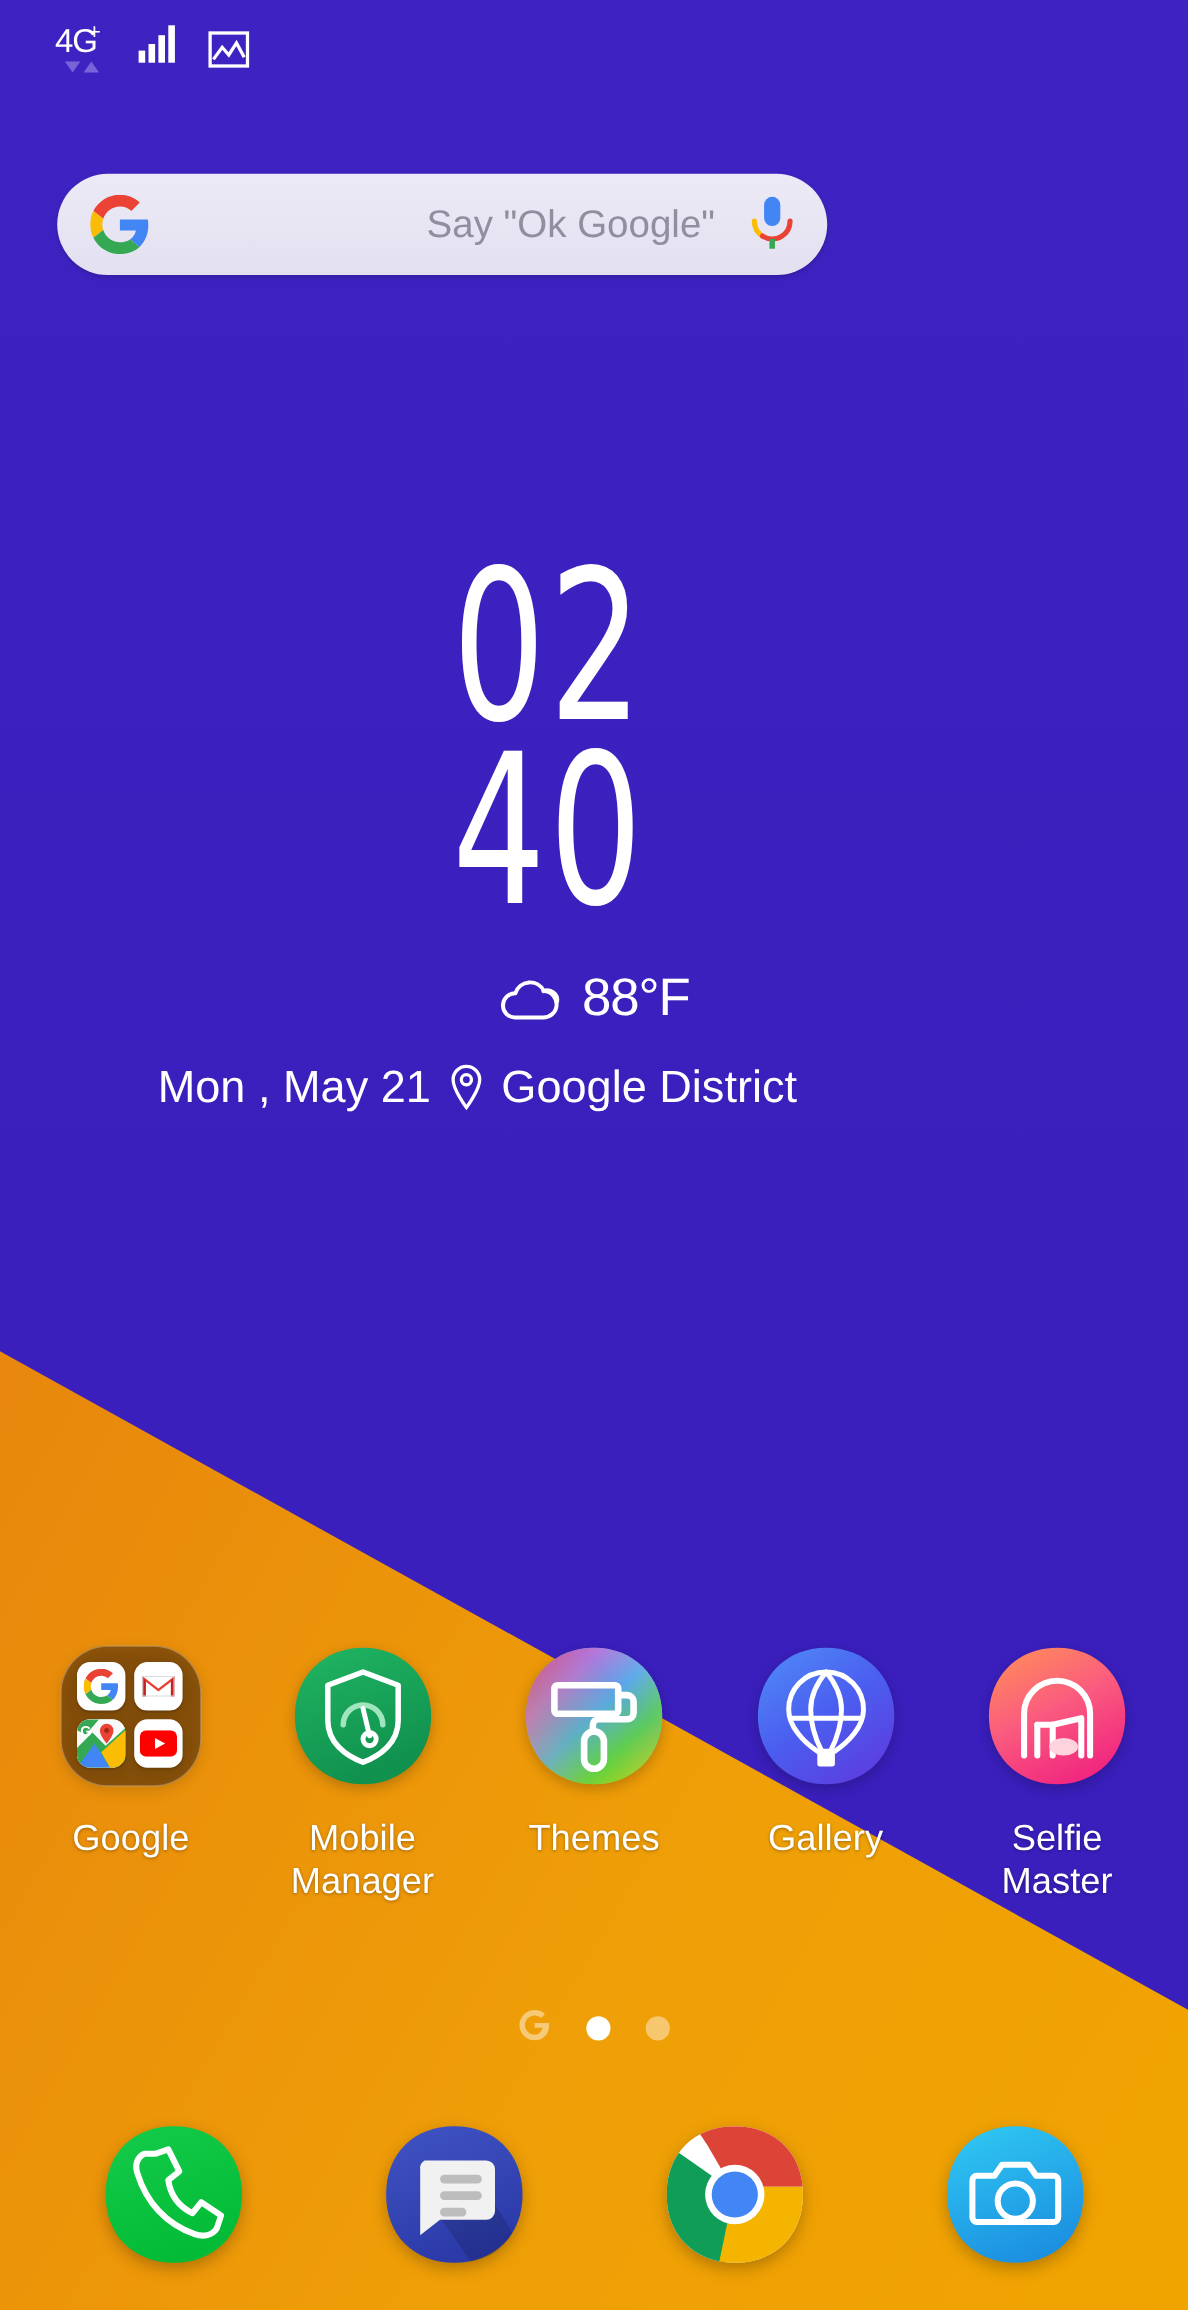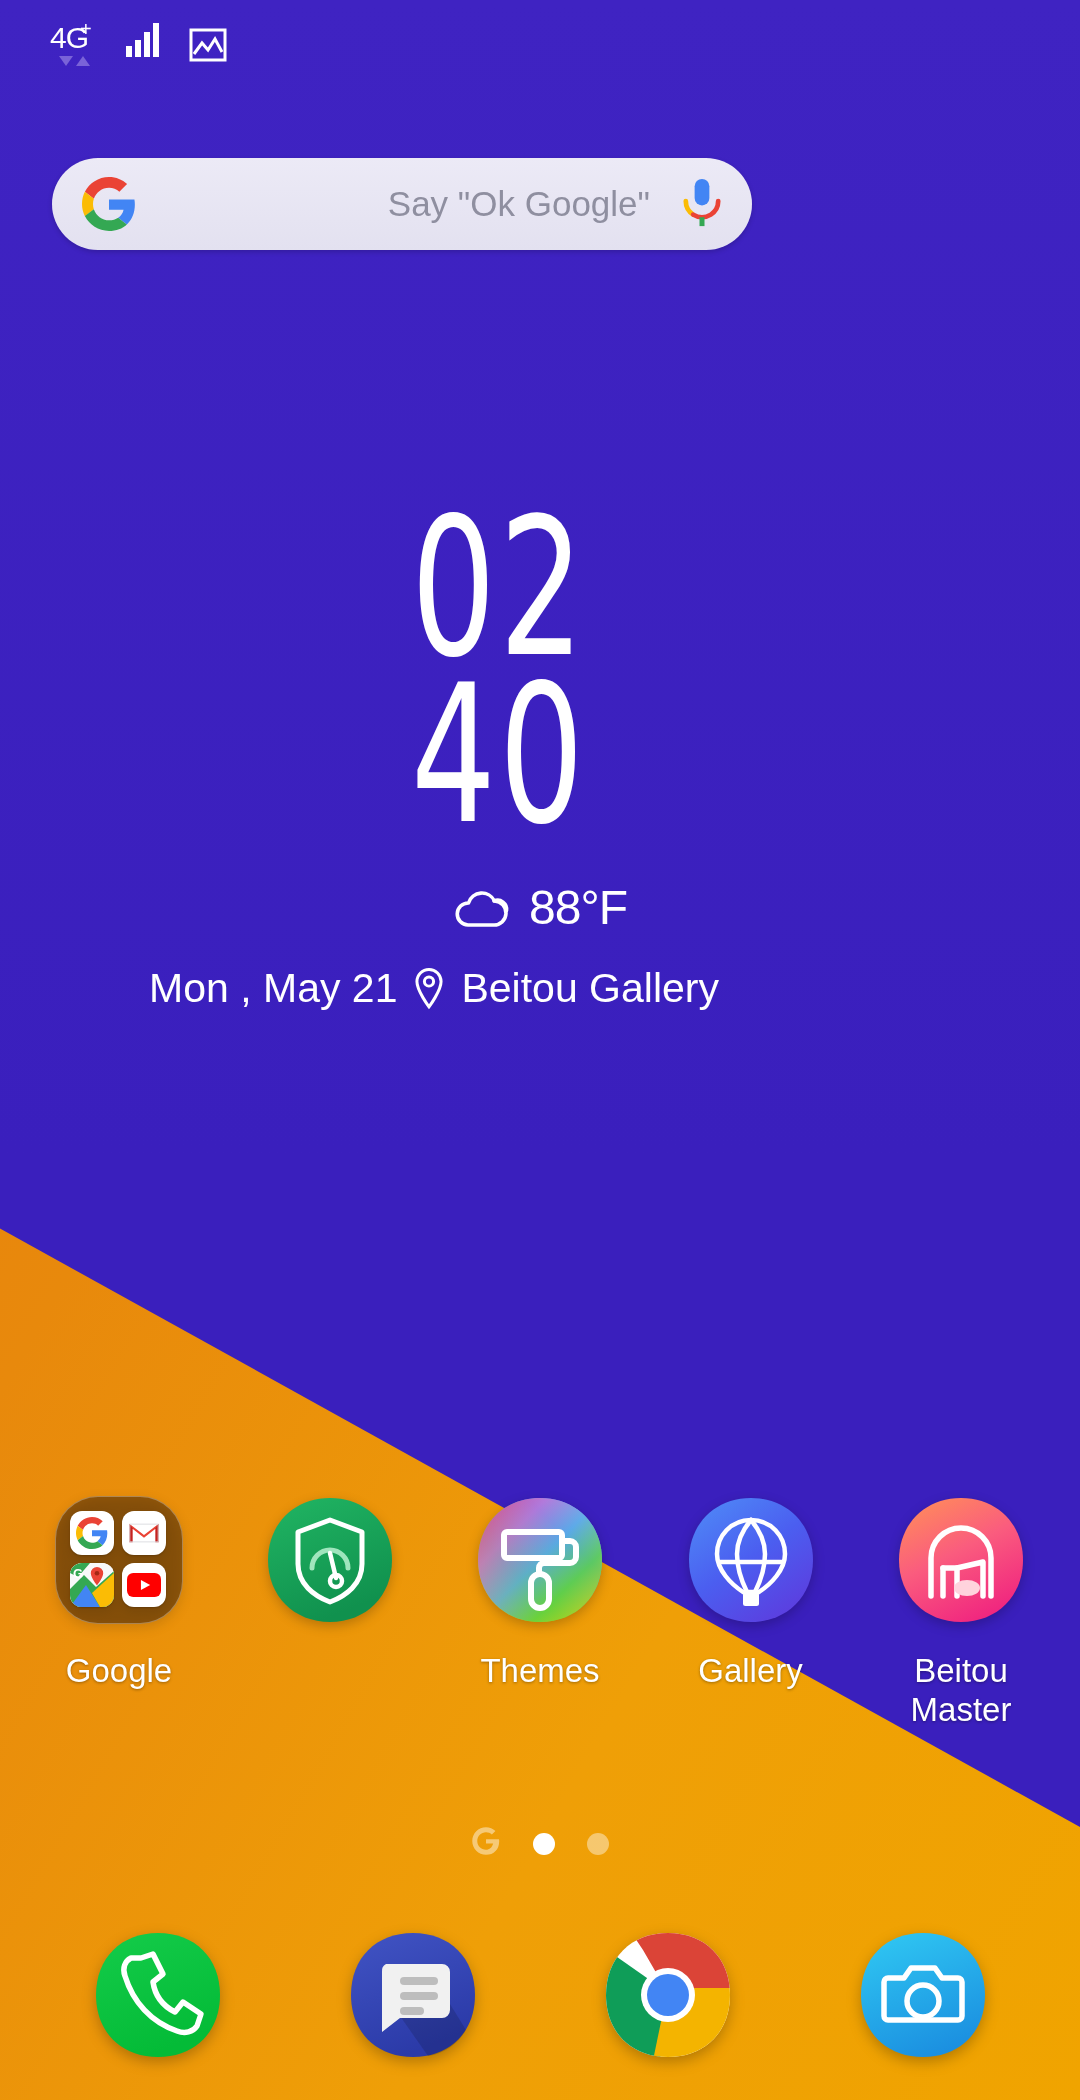--- a/index.html
+++ b/index.html
@@ -337,21 +337,21 @@
   </div>
 
   <div id="dateline">
     <span>Mon , May 21</span>
     <span>
       <svg class="icon-svg" width="36" height="46" viewBox="0 0 30 40">
         <path d="M15 3 a10.5 10.5 0 0 1 10.5 10.5 c0 8 -10.5 22 -10.5 22 S4.5 21.5 4.5 13.5 A10.5 10.5 0 0 1 15 3 z" fill="none" stroke="#fff" stroke-width="2.6"></path>
         <circle cx="15" cy="13.5" r="4" fill="none" stroke="#fff" stroke-width="2.6"></circle>
       </svg>
     </span>
-    <span>Beitou Gallery</span>
+    <span>Google District</span>
   </div>
 
   <div id="appgrid">
 
     <div class="app-cell">
       <div class="app-icon">
         <div class="folder-bg">
           <div class="mini">
             <svg width="32" height="32" viewBox="0 0 48 48">
               <path fill="#EA4335" d="M24 9.5c3.54 0 6.71 1.22 9.21 3.6l6.85-6.85C35.9 2.38 30.47 0 24 0 14.62 0 6.51 5.38 2.56 13.22l7.98 6.19C12.43 13.72 17.74 9.5 24 9.5z"></path>
@@ -401,20 +401,22 @@
               <stop offset="100%" stop-color="#10914e"></stop>
             </linearGradient>
           </defs>
           <path fill="url(#mmGrad)" d="M64 2 C100 2 126 28 126 64 C126 100 100 126 64 126 C28 126 2 100 2 64 C2 28 28 2 64 2 Z"></path>
           <path fill="none" stroke="#ffffff" stroke-width="5" stroke-linejoin="round" d="M64 24 L96 36 V68 C96 88 80 100 64 106 C48 100 32 88 32 68 V36 Z"></path>
           <path fill="none" stroke="#9fe5bd" stroke-width="5" stroke-linecap="round" d="M46 72 a18 18 0 0 1 36 0"></path>
           <line x1="64" y1="57" x2="70" y2="82" stroke="#ffffff" stroke-width="4.5" stroke-linecap="round"></line>
           <circle cx="70" cy="85" r="6" fill="none" stroke="#ffffff" stroke-width="4.5"></circle>
         </svg>
       </div>
+      <div class="app-label">Mobile
+Manager</div>
     </div>
 
     <div class="app-cell">
       <div class="app-icon">
         <svg width="128" height="128" viewBox="0 0 128 128">
           <defs>
             <linearGradient id="thGrad" x1="0" y1="0" x2="1" y2="1">
               <stop offset="0%" stop-color="#ff2d7a"></stop>
               <stop offset="28%" stop-color="#c86bd8"></stop>
               <stop offset="50%" stop-color="#5aa7e8"></stop>
@@ -474,21 +476,21 @@
           <path fill="url(#sfGrad)" d="M64 2 C100 2 126 28 126 64 C126 100 100 126 64 126 C28 126 2 100 2 64 C2 28 28 2 64 2 Z"></path>
           <g fill="none" stroke="#ffffff" stroke-width="5.5" stroke-linejoin="round" stroke-linecap="round">
             <path d="M34 100 V62 a30 30 0 0 1 60 0 V100"></path>
             <path d="M46 72 h14 v28"></path>
             <path d="M46 100 V72"></path>
             <path d="M60 72 L86 66 V100"></path>
           </g>
           <ellipse cx="70" cy="92" rx="13" ry="8" fill="#ffd3dd"></ellipse>
         </svg>
       </div>
-      <div class="app-label">Beitou
+      <div class="app-label">Selfie
 Master</div>
     </div>
 
   </div>
 
   <div id="pagedots">
     <span style="color:rgba(255,255,255,0.45);font-size:34px;line-height:1;">
       <svg width="30" height="30" viewBox="0 0 48 48">
         <path fill="rgba(255,255,255,0.45)" d="M24 20v8h11.4C34 34 29.6 38 24 38c-7.7 0-14-6.3-14-14s6.3-14 14-14c3.6 0 6.9 1.4 9.4 3.6l5.7-5.7C35.1 4.2 29.9 2 24 2 11.8 2 2 11.8 2 24s9.8 22 22 22c12.7 0 21.1-8.9 21.1-21.4 0-1.4-.1-2.5-.3-3.6H24z"></path>
       </svg>

